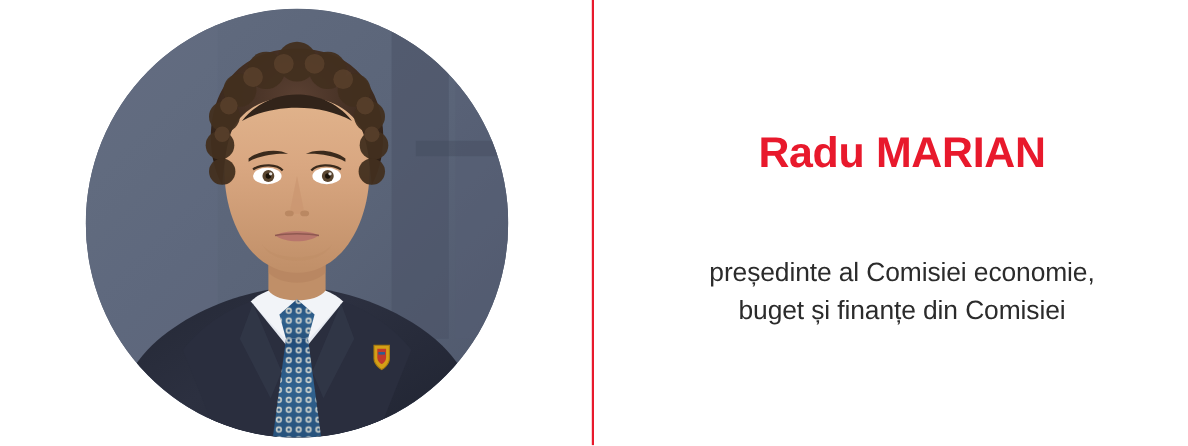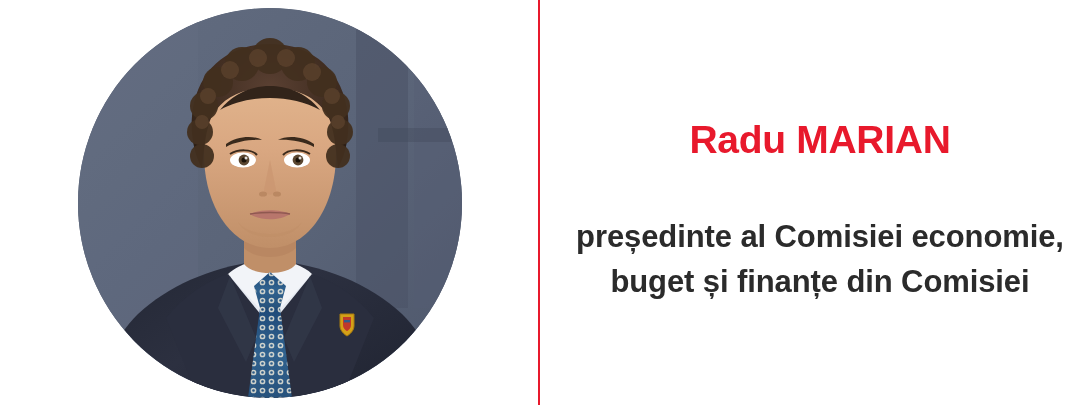--- a/index.html
+++ b/index.html
@@ -51,34 +51,35 @@
     position: absolute;
     left: 560px;
     top: 0;
     width: 520px;
     height: 405px;
     display: flex;
     flex-direction: column;
     align-items: center;
     justify-content: flex-start;
     text-align: center;
+    gap: 16px;
   }
   .person-name {
     margin-top: 118px;
     font-size: 39px;
     font-weight: bold;
     color: #e8192c;
     letter-spacing: -0.3px;
     line-height: 1.15;
     white-space: nowrap;
   }
   .person-role {
     margin-top: 52px;
-    font-size: 31px;
-    font-weight: bold;
+    font-size: 24px;
+    font-weight: normal;
     color: #2b2b2b;
     line-height: 1.45;
     letter-spacing: -0.1px;
   }
   .role-line {
     display: block;
     white-space: nowrap;
   }
 </style>
 </head>

